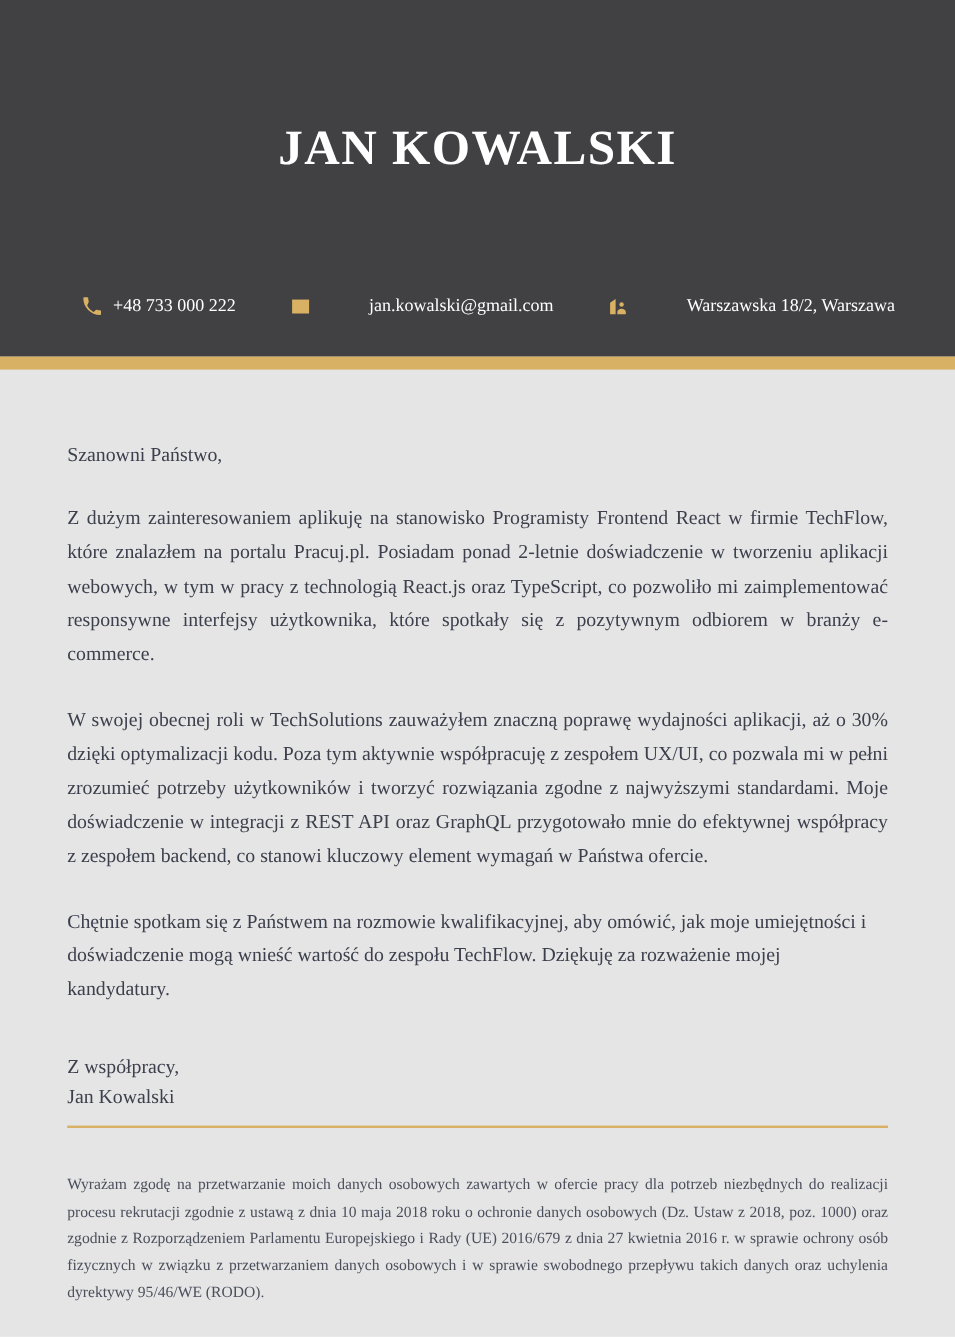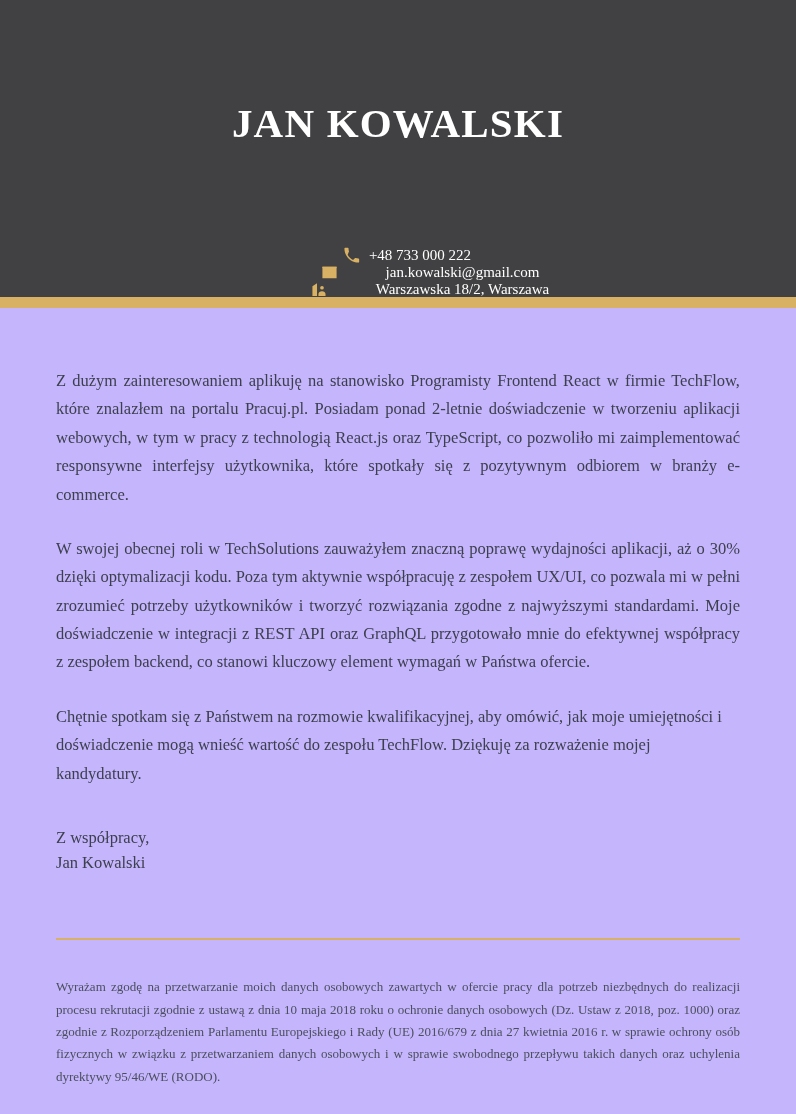--- a/index.html
+++ b/index.html
@@ -13,21 +13,21 @@
     background: #ffffff;
     font-family: "Liberation Serif", "DejaVu Serif", serif;
     color: #3c3f4c;
     overflow: hidden;
   }
 
   .page {
     position: relative;
     width: 796px;
     height: 1114px;
-    background: #c4b5fd;
+    background: #e5e5e5;
     display: flex;
     flex-direction: column;
   }
 
   
   .header {
     background: #414042;
     height: 297px;
     position: relative;
     flex: 0 0 auto;
@@ -50,21 +50,20 @@
 
   .contact-row {
     position: absolute;
     left: 18px;
     right: 0;
     top: 247px;
     display: flex;
     justify-content: center;
     align-items: center;
     gap: 0;
-    flex-direction: column;
   }
 
   .contact-item {
     display: flex;
     align-items: center;
     gap: 9px;
     color: #ffffff;
     font-size: 15px;
     line-height: 1;
     white-space: nowrap;
@@ -194,20 +193,21 @@
 
     </div>
   </header>
 
   <div class="gold-bar"></div>
 
   <main class="body-wrap">
 
     <div class="letter">
 
+      <p class="salutation">Szanowni Państwo,</p>
 
       <p class="para">Z dużym zainteresowaniem aplikuję na stanowisko Programisty Frontend React w firmie TechFlow, które znalazłem na portalu Pracuj.pl. Posiadam ponad 2-letnie doświadczenie w tworzeniu aplikacji webowych, w tym w pracy z technologią React.js oraz TypeScript, co pozwoliło mi zaimplementować responsywne interfejsy użytkownika, które spotkały się z pozytywnym odbiorem w branży e-commerce.</p>
 
       <p class="para">W swojej obecnej roli w TechSolutions zauważyłem znaczną poprawę wydajności aplikacji, aż o 30% dzięki optymalizacji kodu. Poza tym aktywnie współpracuję z zespołem UX/UI, co pozwala mi w pełni zrozumieć potrzeby użytkowników i tworzyć rozwiązania zgodne z najwyższymi standardami. Moje doświadczenie w integracji z REST API oraz GraphQL przygotowało mnie do efektywnej współpracy z zespołem backend, co stanowi kluczowy element wymagań w Państwa ofercie.</p>
 
       <p class="para para-left">Chętnie spotkam się z Państwem na rozmowie kwalifikacyjnej, aby omówić, jak moje umiejętności i doświadczenie mogą wnieść wartość do zespołu TechFlow. Dziękuję za rozważenie mojej kandydatury.</p>
 
       <div class="signature">
         <div>Z współpracy,</div>
         <div>Jan Kowalski</div>

